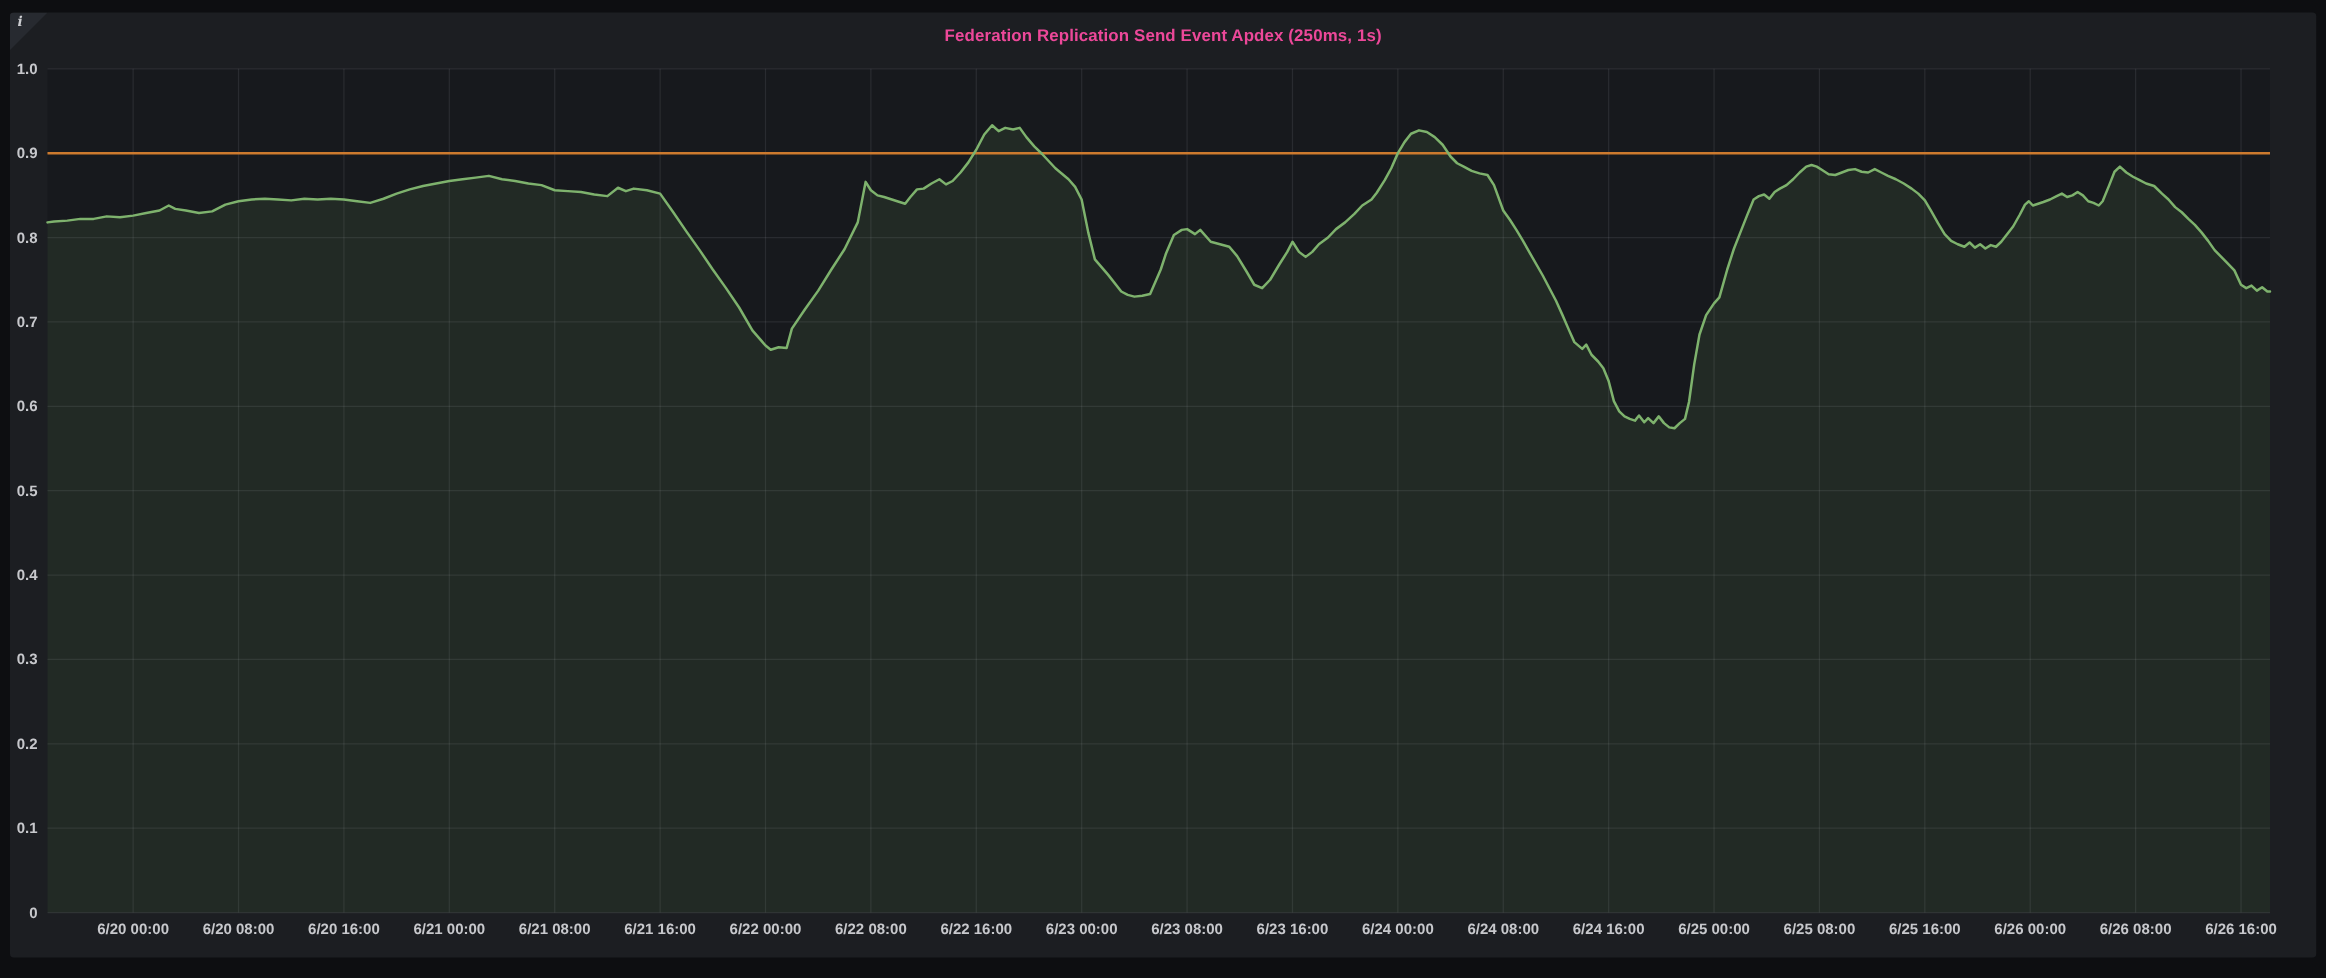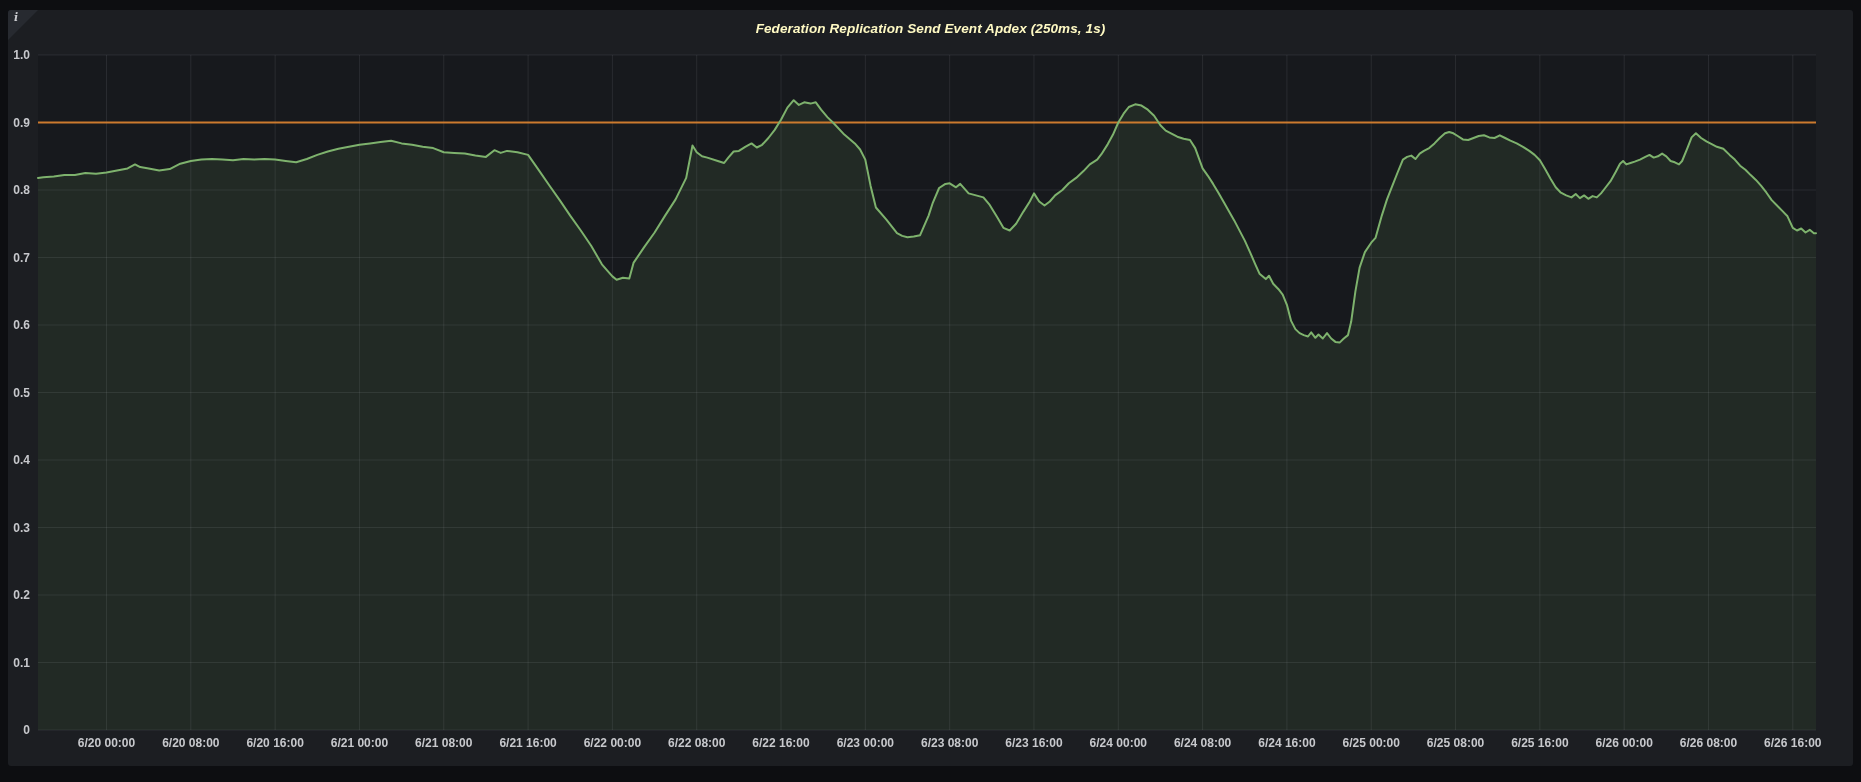--- a/index.html
+++ b/index.html
@@ -1,21 +1,21 @@
 <!DOCTYPE html>
 <html><head>
 <meta charset="utf-8">
 <style>
   html,body{margin:0;padding:0;background:#0d0e11;width:1861px;height:782px;overflow:hidden;
     font-family:"Liberation Sans",sans-serif;}
   .panel{position:absolute;left:8px;top:10px;width:1845px;height:756px;background:#1c1e22;
     border-radius:3px;}
   .panel-title{position:absolute;left:0;top:4px;width:100%;height:28px;display:flex;
-    align-items:center;justify-content:center;color:#fef9c3;font-size:13.5px;font-weight:700;
-    letter-spacing:.1px;pointer-events:auto;font-style:italic;}
+    align-items:center;justify-content:center;color:#ec4899;font-size:13.5px;font-weight:700;
+    letter-spacing:.1px;pointer-events:auto;}
   .info-corner{position:absolute;left:0;top:0;width:0;height:0;
     border-top:30px solid #272a30;border-right:30px solid transparent;
     border-top-left-radius:3px;cursor:pointer;}
   .info-corner .glyph{position:absolute;left:6px;top:-29px;color:#cbccd0;
     font-family:"DejaVu Serif",serif;font-style:italic;font-weight:700;font-size:11px;}
   svg text{font-family:"Liberation Sans",sans-serif;fill:#c7c8cc;font-size:12px;font-weight:600;}
 </style>
 </head>
 <body>
 

